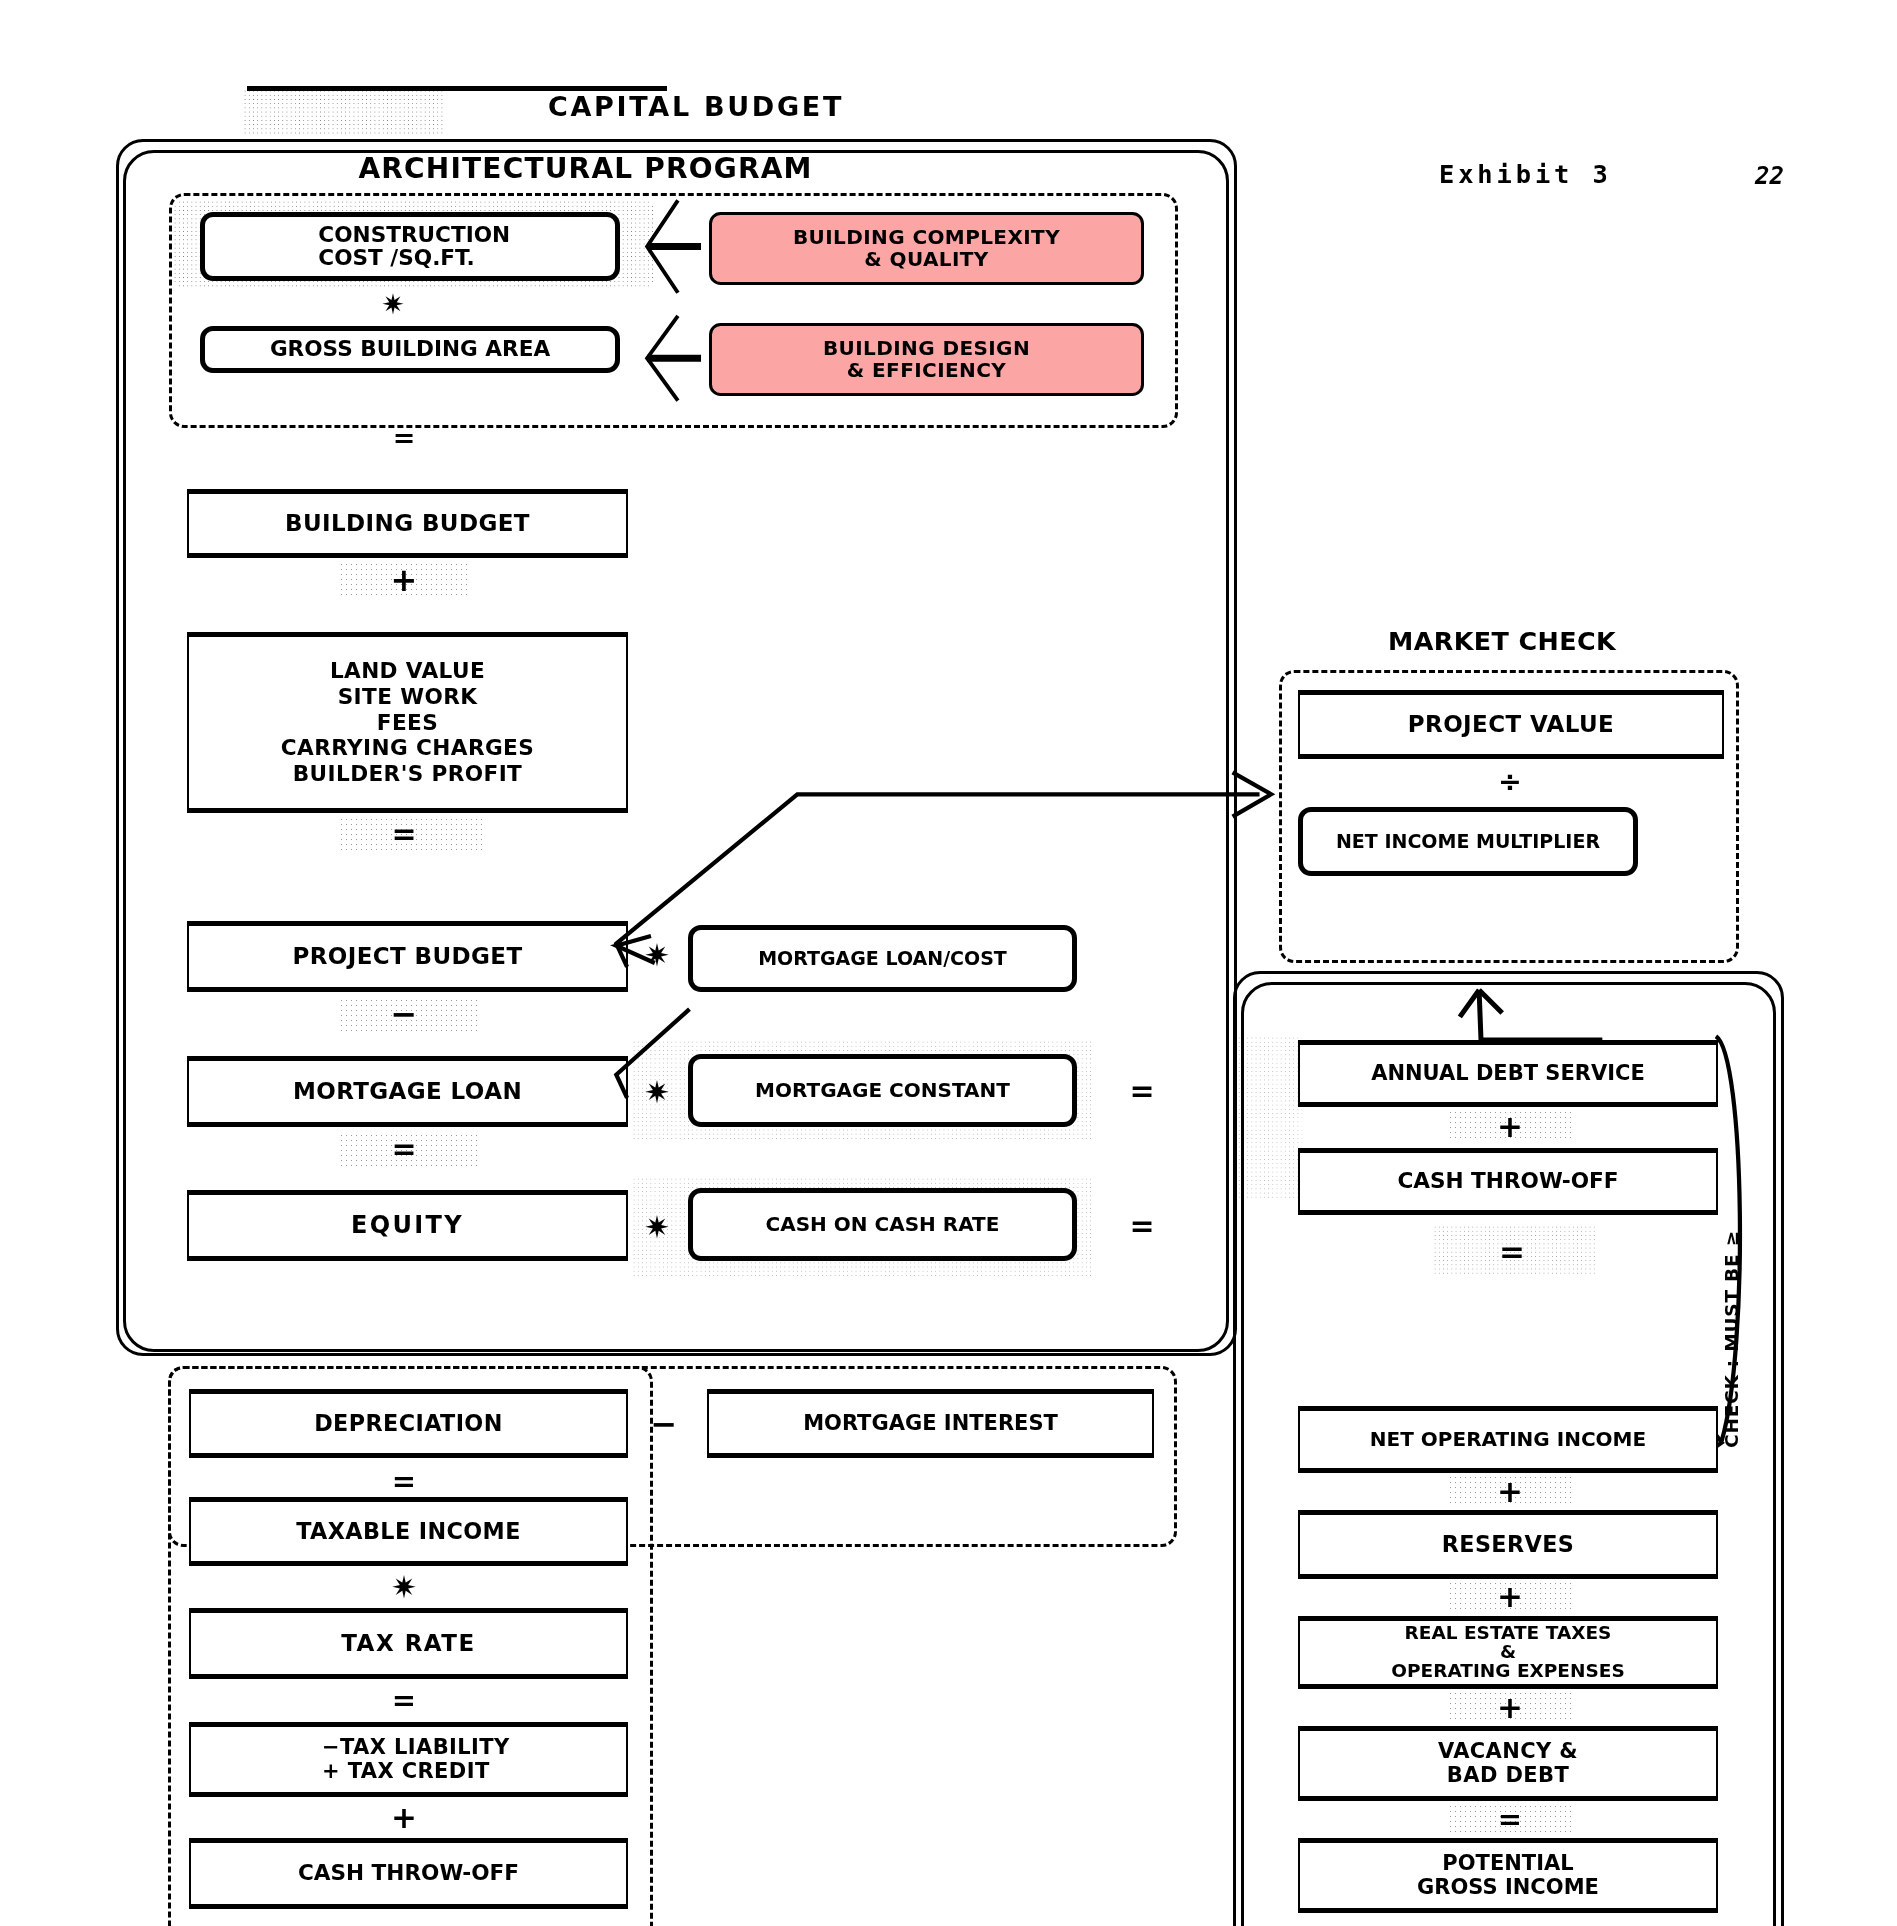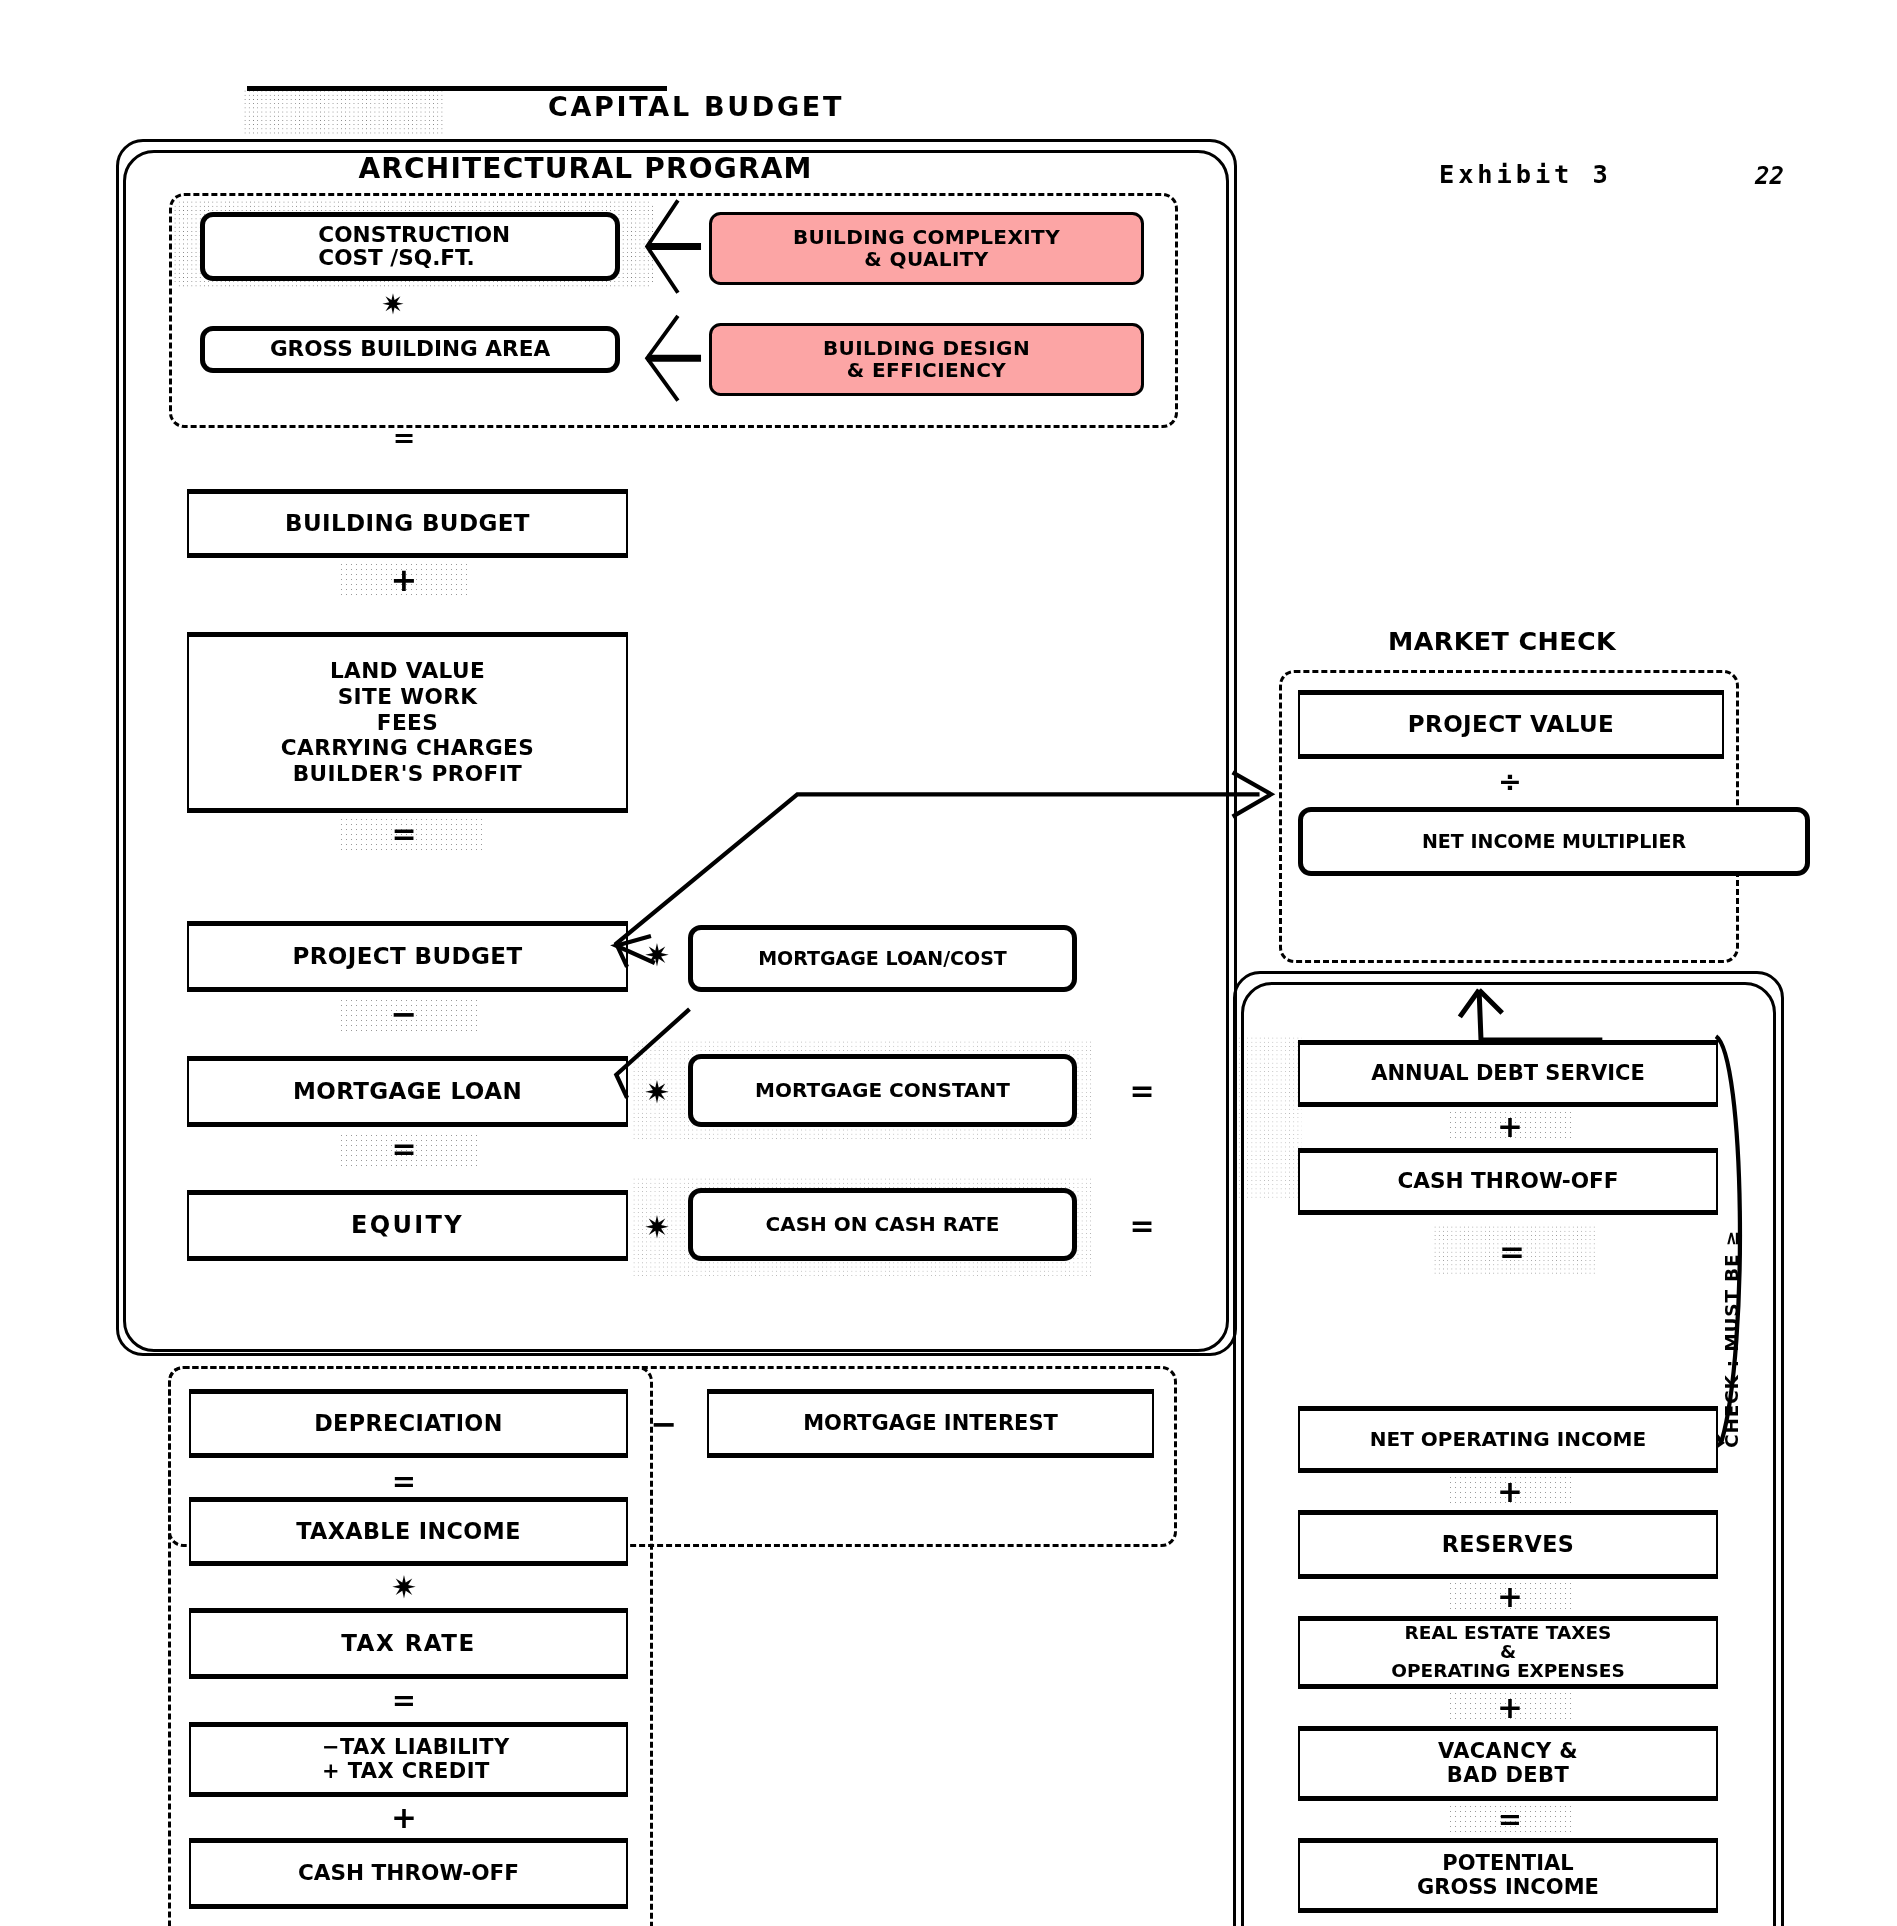--- a/index.html
+++ b/index.html
@@ -185,21 +185,21 @@
   <path d="M1628,2850 L1600,2790 L1790,2620" stroke="#000" stroke-width="11" fill="none"></path>
 </svg>
 
 <div class="abs hand" style="left:1271px;top:628px;width:462px;font-size:25.4px;">Market Check</div>
 <div class="abs dashbox" style="left:1279px;top:670px;width:460px;height:293px;"></div>
 
 <div class="abs sqbox" style="left:1298px;top:690px;width:426px;height:69px;">
   <div class="hand" style="font-size:23px;">Project Value</div>
 </div>
 <div class="abs op" style="left:1487px;top:765px;width:46px;height:35px;font-size:28.5px;">÷</div>
-<div class="abs roundbox" style="left:1298px;top:807px;width:512px;height:69px;justify-content:center;">
+<div class="abs roundbox" style="left:1298px;top:807px;width:340px;height:69px;justify-content:center;">
   <div class="hand" style="font-size:19px;letter-spacing:0px;">Net Income Multiplier</div>
 </div>
 
 <div class="abs outerround" style="left:1233px;top:971px;width:551px;height:1356px;"></div>
 <div class="abs outerround2" style="left:1241px;top:982px;width:535px;height:1337px;"></div>
 
 <svg width="1897" height="2600" aria-hidden="true" viewBox="0 0 4925 6750">
   <path d="M3840,2570 L3900,2630 M3840,2570 L3790,2640" stroke="#000" stroke-width="13" fill="none"></path>
   <path d="M3840,2570 L3845,2700 L4160,2700" stroke="#000" stroke-width="13" fill="none"></path>
 </svg>

